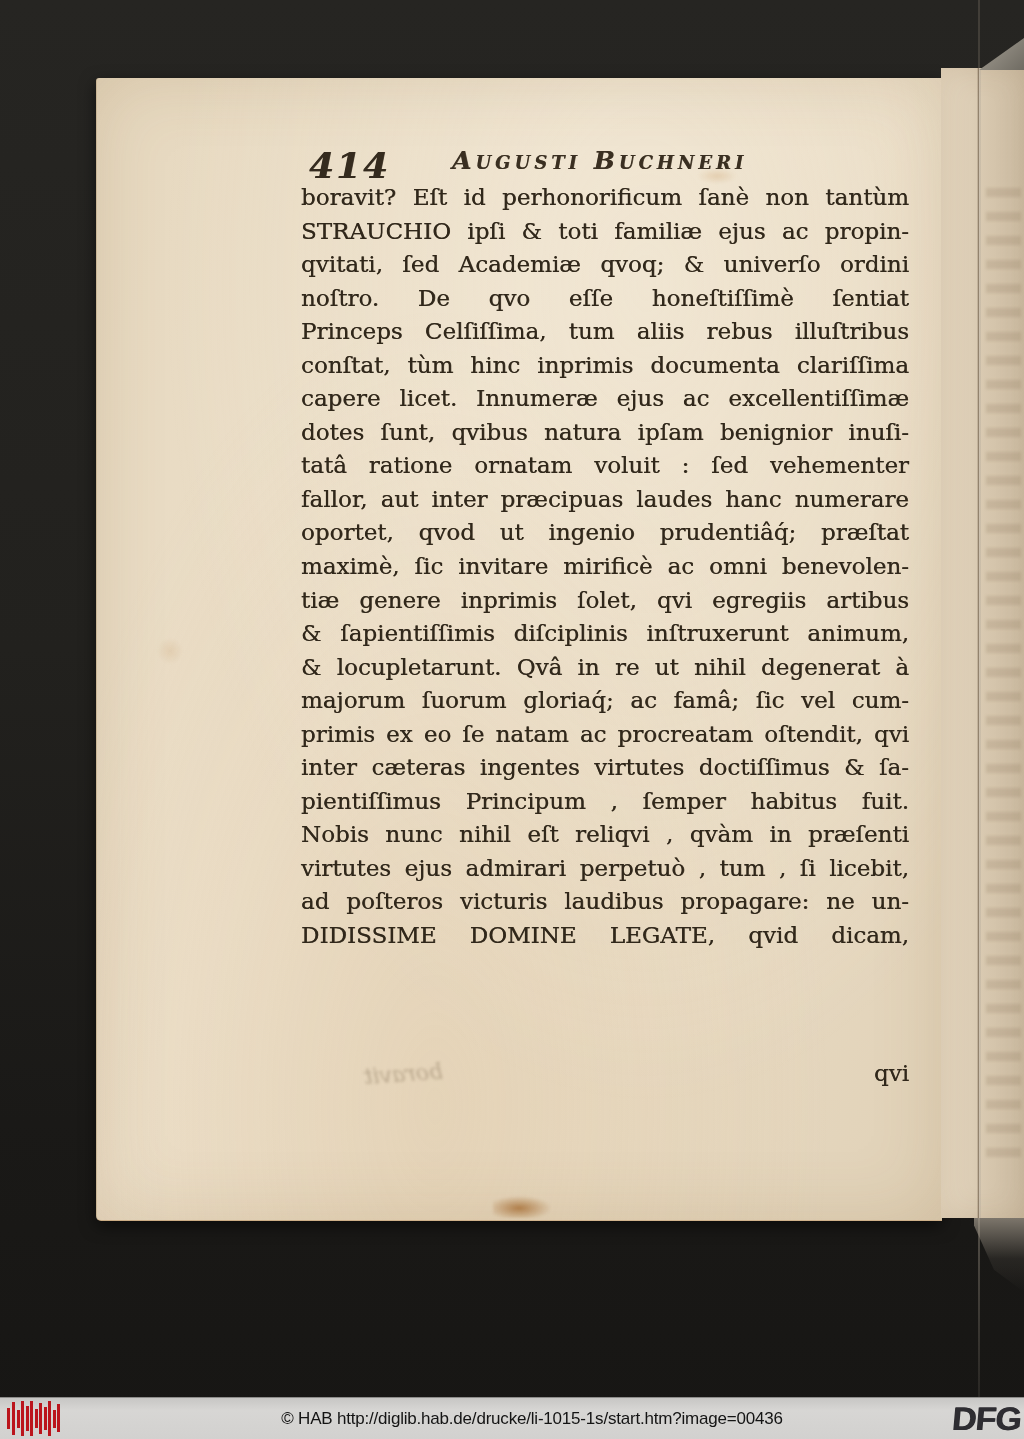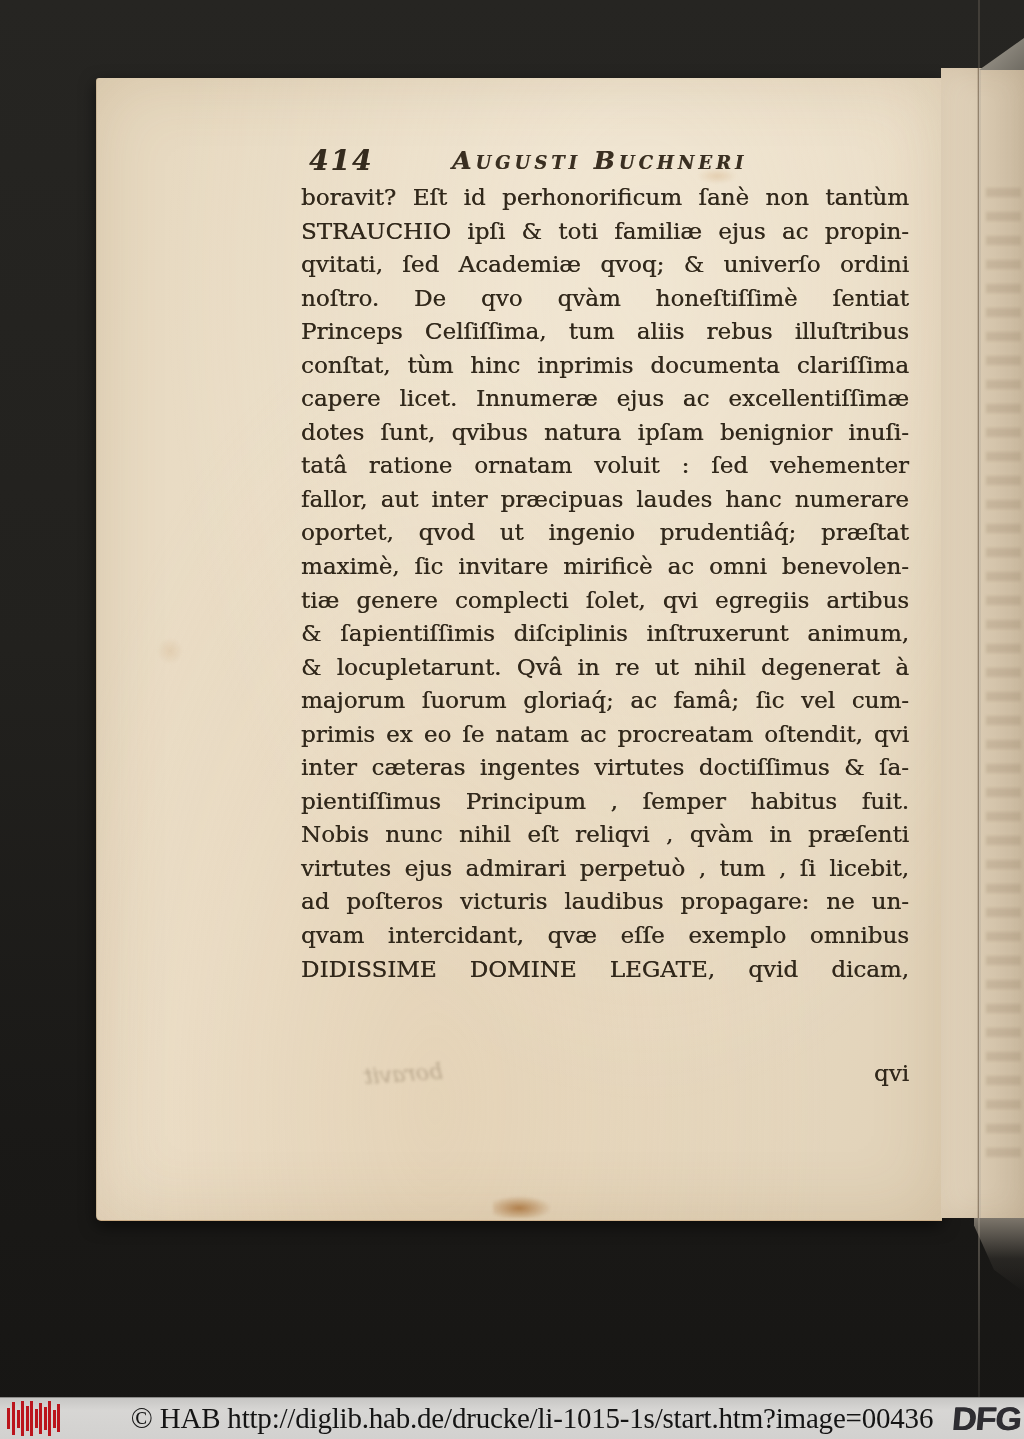--- a/index.html
+++ b/index.html
@@ -16,21 +16,21 @@
       radial-gradient(ellipse at 40% 90%, rgba(214,186,146,.25), rgba(214,186,146,0) 55%),
       linear-gradient(115deg,#e6d8bf 0%,#ecdfc9 38%,#e8dac2 72%,#e0d1b7 100%);
     box-shadow: inset 0 0 70px rgba(130,95,50,.17),
                 0 5px 16px rgba(0,0,0,.55);
     border-radius:3px 0 0 5px;
     border-left:1px solid #c9b595;
     border-bottom:1px solid rgba(170,120,60,.45);
   }
   .pagenum{
     position:absolute;left:212px;top:66px;
-    font-style:italic;font-weight:bold;font-size:28px;letter-spacing:2px;color:#352b1e;
+    font-style:italic;font-weight:bold;font-size:36px;letter-spacing:2px;color:#352b1e;
     text-shadow:.4px 0 0 rgba(53,43,30,.8);
   }
   .running-title{
     position:absolute;left:355px;top:68px;
     font-style:italic;font-weight:bold;font-variant:small-caps;
     font-size:25px;letter-spacing:4px;color:#3a2f21;
     text-shadow:.4px 0 0 rgba(58,47,33,.7);
   }
   .textblock{position:absolute;left:204px;top:106px;width:608px;}
   .line{
@@ -95,21 +95,21 @@
   }
   
   .footer{
     position:absolute;left:0;bottom:0;width:1024px;height:41px;
     background:linear-gradient(180deg,#c7c6c4 0%,#d7d6d4 30%,#d2d1cf 100%);
     border-top:1px solid #8d8c8a;
   }
   .hab-logo{position:absolute;left:7px;top:3px;}
   .copyright{
     position:absolute;left:532px;top:50%;transform:translate(-50%,-52%);
-    font-family:Liberation Serif, serif;font-size:29px;color:#141414;
+    font-family:Liberation Sans, sans-serif;font-size:17px;color:#141414;
     letter-spacing:-0.2px;white-space:nowrap;
   }
   .dfg{
     position:absolute;right:3px;top:1px;
     font-family:"Liberation Sans", sans-serif;font-weight:900;font-size:34px;
     color:#2e2d32;letter-spacing:-1px;transform:skewX(-5deg) scaleY(.96);
     text-shadow:.7px 0 0 #2e2d32;
   }
 </style>
 </head>
@@ -119,40 +119,39 @@
 
   <div class="page">
     <span class="pagenum">414</span>
     <span class="running-title">Augusti Buchneri</span>
 
     <div class="textblock">
 
     <div class="line">boravit? Eſt id perhonorificum ſanè non tantùm</div>
         <div class="line">STRAUCHIO ipſi &amp; toti familiæ ejus ac propin-</div>
         <div class="line">qvitati, ſed Academiæ qvoq; &amp; univerſo ordini</div>
-        <div class="line">noſtro.  De  qvo  qvàm  honeſtiſſimè  ſentiat</div>
+        <div class="line">noſtro.  De  qvo  eſſe  honeſtiſſimè  ſentiat</div>
         <div class="line">Princeps Celſiſſima, tum aliis rebus illuſtribus</div>
         <div class="line">conſtat, tùm hinc inprimis documenta clariſſima</div>
         <div class="line">capere licet.  Innumeræ ejus ac excellentiſſimæ</div>
         <div class="line">dotes ſunt, qvibus natura ipſam benignior inuſi-</div>
         <div class="line">tatâ ratione ornatam voluit : ſed vehementer</div>
         <div class="line">fallor, aut inter præcipuas laudes hanc numerare</div>
         <div class="line">oportet, qvod ut ingenio prudentiâq́; præſtat</div>
         <div class="line">maximè, ſic invitare mirificè ac omni benevolen-</div>
-        <div class="line">tiæ genere complecti ſolet, qvi egregiis artibus</div>
+        <div class="line">tiæ genere inprimis ſolet, qvi egregiis artibus</div>
         <div class="line">&amp; ſapientiſſimis diſciplinis inſtruxerunt animum,</div>
         <div class="line">&amp; locupletarunt.  Qvâ in re ut nihil degenerat à</div>
         <div class="line">majorum ſuorum gloriaq́; ac famâ; ſic vel cum-</div>
         <div class="line">primis ex eo ſe natam ac procreatam oſtendit, qvi</div>
         <div class="line">inter cæteras ingentes virtutes doctiſſimus &amp; ſa-</div>
         <div class="line">pientiſſimus Principum , ſemper habitus fuit.</div>
         <div class="line">Nobis nunc nihil eſt reliqvi , qvàm in præſenti</div>
         <div class="line">virtutes ejus admirari perpetuò , tum , ſi licebit,</div>
         <div class="line">ad poſteros victuris laudibus propagare:  ne un-</div>
-        <div class="line">qvam intercidant, qvæ eſſe exemplo omnibus</div>
         <div class="line">DIDISSIME DOMINE LEGATE, qvid dicam,</div>
       </div>
 
     <div class="catchword">qvi</div>
     <div class="showthrough">boravit</div>
     <div class="stain-bottom"></div>
     <div class="fox1"></div>
     <div class="fox2"></div>
   </div>
 

